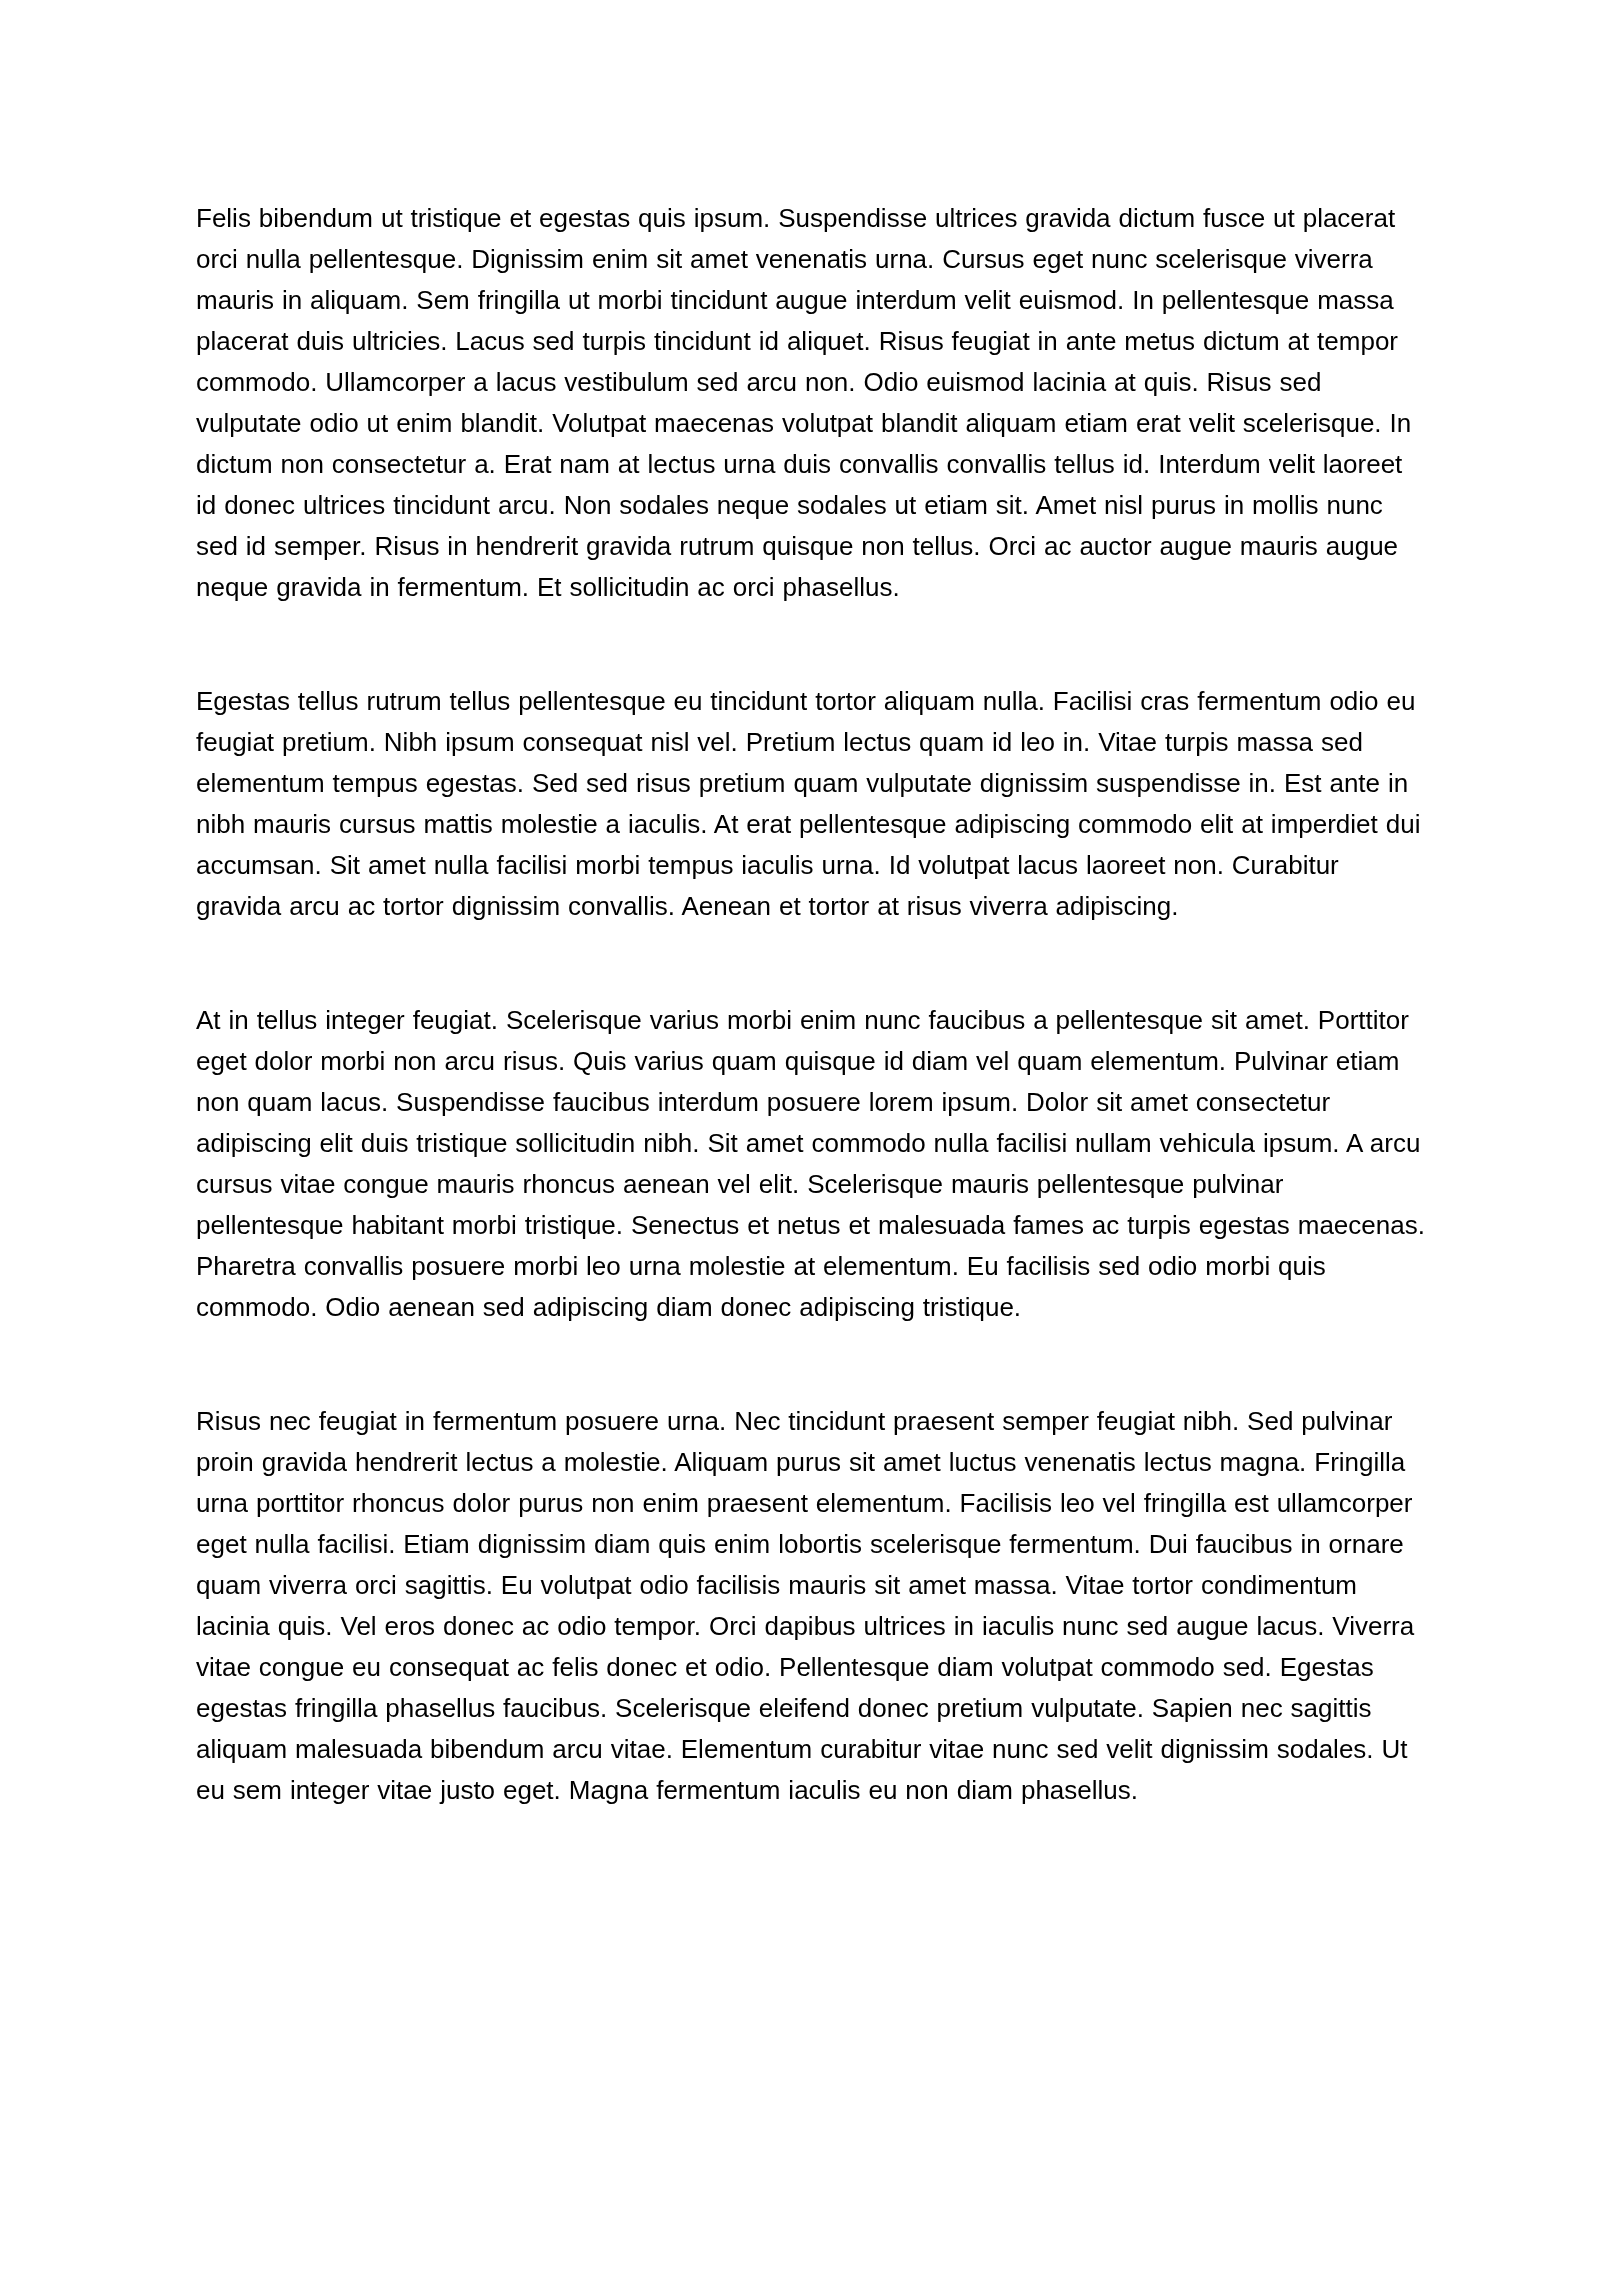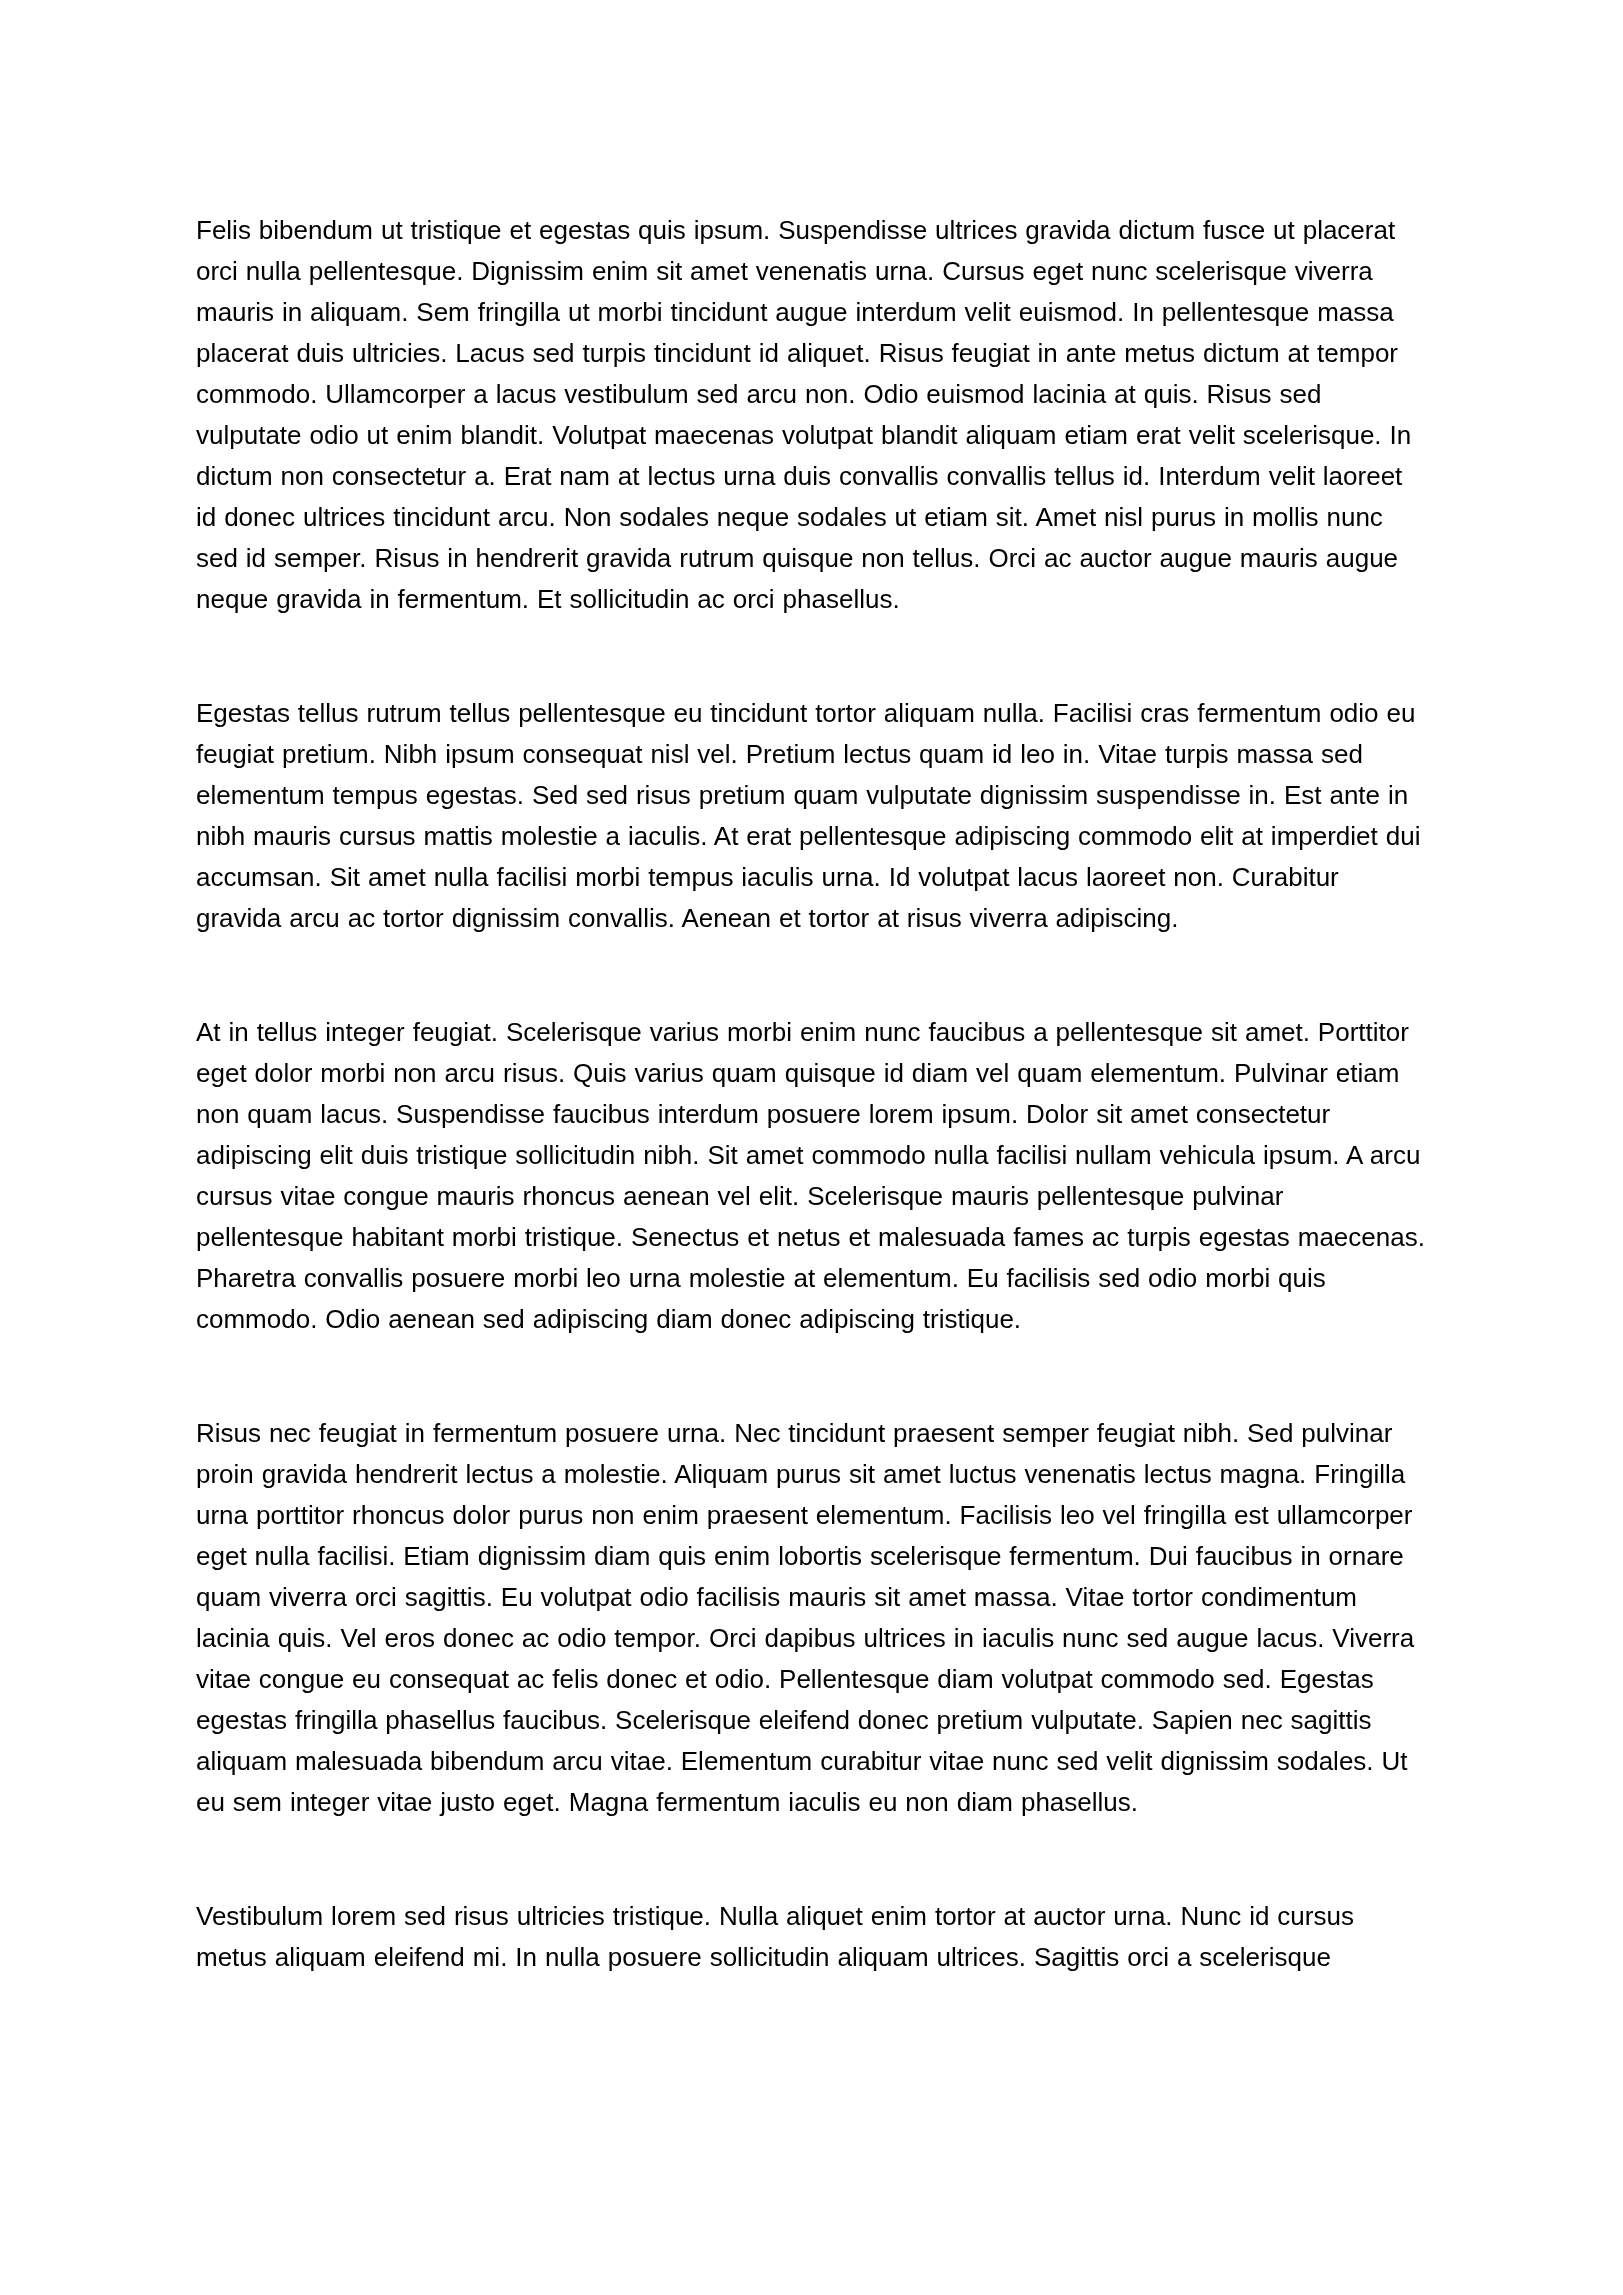--- a/index.html
+++ b/index.html
@@ -12,32 +12,31 @@
     width: 1623px;
     height: 2295px;
     background: #ffffff;
     overflow: hidden;
     box-sizing: border-box;
     padding: 194px 196px 0 196px;
     font-family: "Liberation Sans", sans-serif;
     color: #000000;
   }
   .para {
-    margin: 16px 0 73px 0;
+    margin: 4px 0 73px 0;
     font-size: 26px;
     line-height: 41px;
     letter-spacing: 0px;
     word-spacing: 0.7px;
     text-align: left;
     color: #000000;
   }
 </style>
 </head>
 <body>
 
 <div class="page">
   <p class="para">Felis bibendum ut tristique et egestas quis ipsum. Suspendisse ultrices gravida dictum fusce ut placerat orci nulla pellentesque. Dignissim enim sit amet venenatis urna. Cursus eget nunc scelerisque viverra mauris in aliquam. Sem fringilla ut morbi tincidunt augue interdum velit euismod. In pellentesque massa placerat duis ultricies. Lacus sed turpis tincidunt id aliquet. Risus feugiat in ante metus dictum at tempor commodo. Ullamcorper a lacus vestibulum sed arcu non. Odio euismod lacinia at quis. Risus sed vulputate odio ut enim blandit. Volutpat maecenas volutpat blandit aliquam etiam erat velit scelerisque. In dictum non consectetur a. Erat nam at lectus urna duis convallis convallis tellus id. Interdum velit laoreet id donec ultrices tincidunt arcu. Non sodales neque sodales ut etiam sit. Amet nisl purus in mollis nunc sed id semper. Risus in hendrerit gravida rutrum quisque non tellus. Orci ac auctor augue mauris augue neque gravida in fermentum. Et sollicitudin ac orci phasellus.</p>
   <p class="para">Egestas tellus rutrum tellus pellentesque eu tincidunt tortor aliquam nulla. Facilisi cras fermentum odio eu feugiat pretium. Nibh ipsum consequat nisl vel. Pretium lectus quam id leo in. Vitae turpis massa sed elementum tempus egestas. Sed sed risus pretium quam vulputate dignissim suspendisse in. Est ante in nibh mauris cursus mattis molestie a iaculis. At erat pellentesque adipiscing commodo elit at imperdiet dui accumsan. Sit amet nulla facilisi morbi tempus iaculis urna. Id volutpat lacus laoreet non. Curabitur gravida arcu ac tortor dignissim convallis. Aenean et tortor at risus viverra adipiscing.</p>
   <p class="para">At in tellus integer feugiat. Scelerisque varius morbi enim nunc faucibus a pellentesque sit amet. Porttitor eget dolor morbi non arcu risus. Quis varius quam quisque id diam vel quam elementum. Pulvinar etiam non quam lacus. Suspendisse faucibus interdum posuere lorem ipsum. Dolor sit amet consectetur adipiscing elit duis tristique sollicitudin nibh. Sit amet commodo nulla facilisi nullam vehicula ipsum. A arcu cursus vitae congue mauris rhoncus aenean vel elit. Scelerisque mauris pellentesque pulvinar pellentesque habitant morbi tristique. Senectus et netus et malesuada fames ac turpis egestas maecenas. Pharetra convallis posuere morbi leo urna molestie at elementum. Eu facilisis sed odio morbi quis commodo. Odio aenean sed adipiscing diam donec adipiscing tristique.</p>
   <p class="para">Risus nec feugiat in fermentum posuere urna. Nec tincidunt praesent semper feugiat nibh. Sed pulvinar proin gravida hendrerit lectus a molestie. Aliquam purus sit amet luctus venenatis lectus magna. Fringilla urna porttitor rhoncus dolor purus non enim praesent elementum. Facilisis leo vel fringilla est ullamcorper eget nulla facilisi. Etiam dignissim diam quis enim lobortis scelerisque fermentum. Dui faucibus in ornare quam viverra orci sagittis. Eu volutpat odio facilisis mauris sit amet massa. Vitae tortor condimentum lacinia quis. Vel eros donec ac odio tempor. Orci dapibus ultrices in iaculis nunc sed augue lacus. Viverra vitae congue eu consequat ac felis donec et odio. Pellentesque diam volutpat commodo sed. Egestas egestas fringilla phasellus faucibus. Scelerisque eleifend donec pretium vulputate. Sapien nec sagittis aliquam malesuada bibendum arcu vitae. Elementum curabitur vitae nunc sed velit dignissim sodales. Ut eu sem integer vitae justo eget. Magna fermentum iaculis eu non diam phasellus.</p>
-  <p class="para">Vestibulum lorem sed risus ultricies tristique. Nulla aliquet enim tortor at auctor urna. Nunc id cursus metus aliquam eleifend mi. In nulla posuere sollicitudin aliquam ultrices. Sagittis orci a scelerisque</p>
 </div>
 
 
 </body></html>

